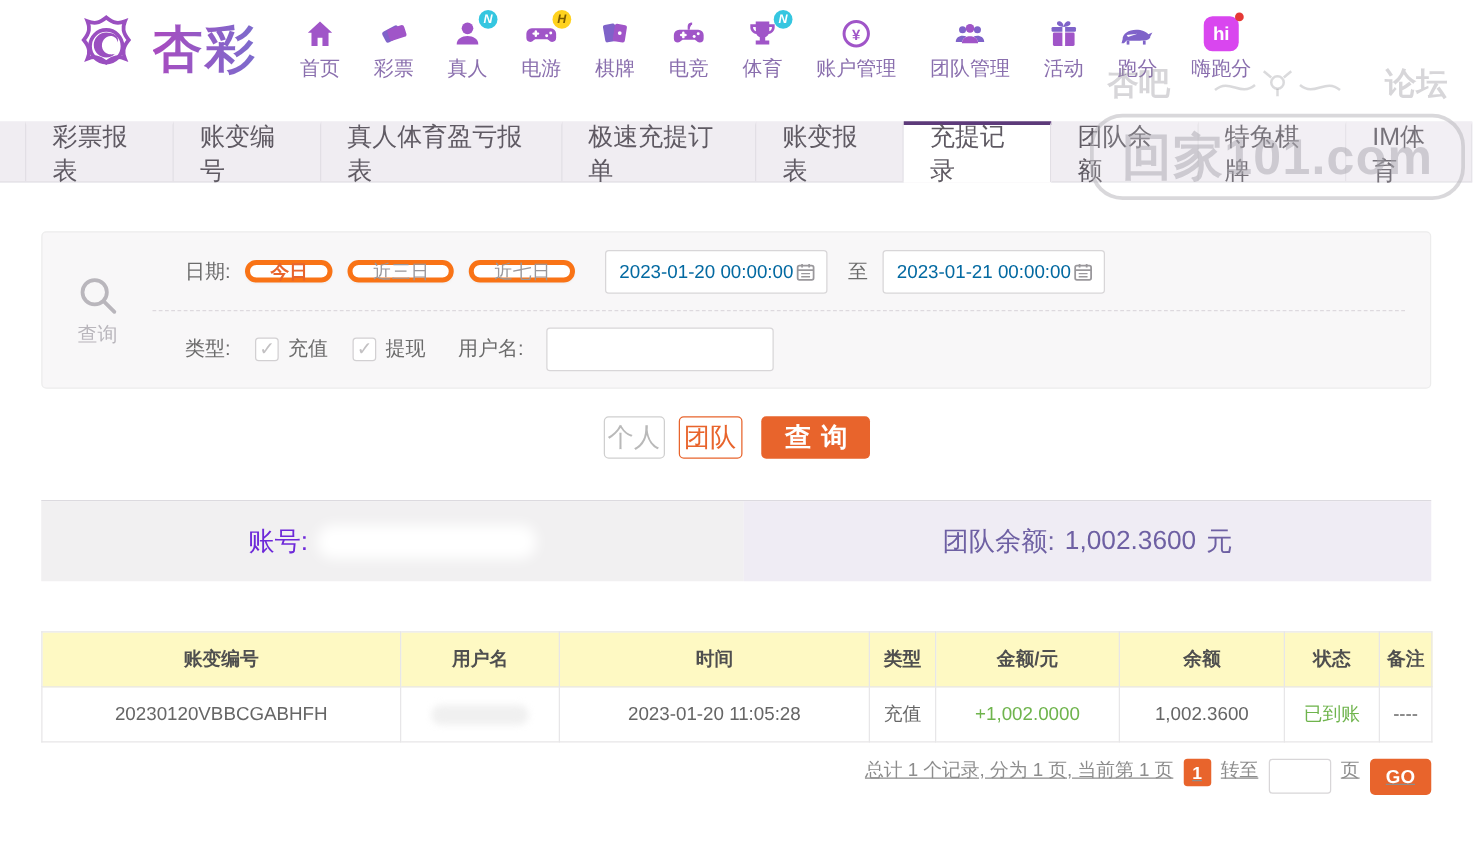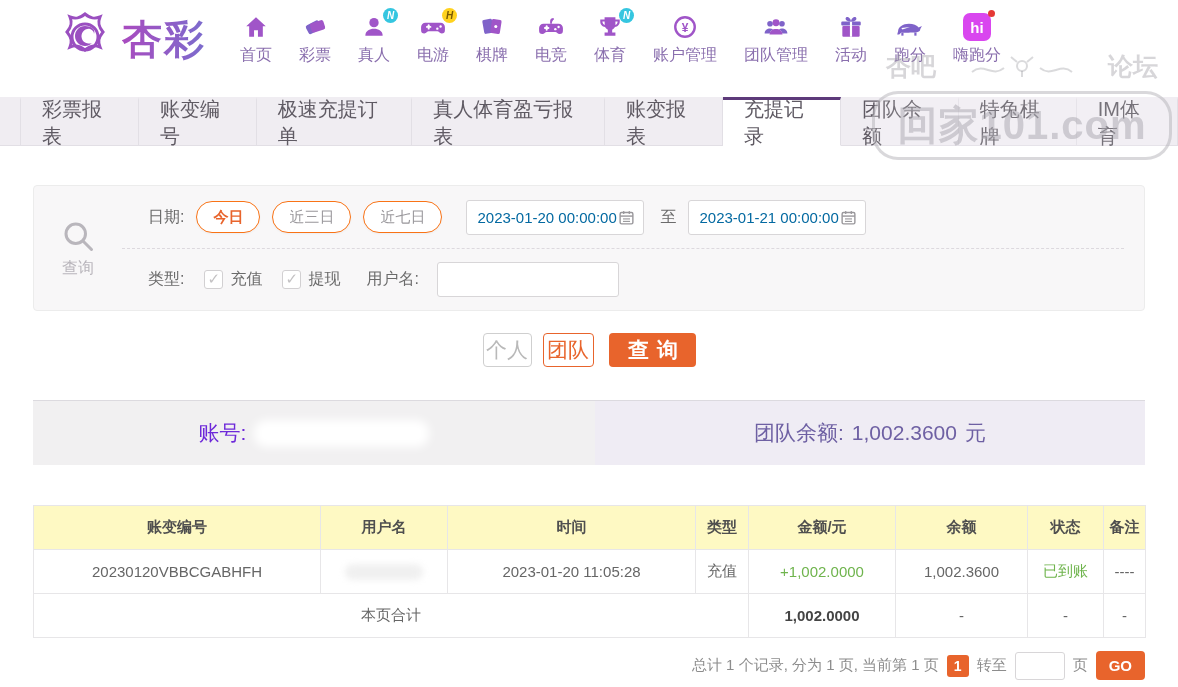--- a/index.html
+++ b/index.html
@@ -43,22 +43,22 @@
 
   
   .filter { margin-top:39px; border:1px solid #ececec; border-radius:4px; background:#f8f7f8;
     display:flex; min-height:125px; }
   .filter-left { width:88px; display:flex; flex-direction:column; align-items:center; justify-content:center;
     gap:4px; color:#b9b6bc; font-size:16px; }
   .filter-rows { flex:1; display:flex; flex-direction:column; padding-right:20px; }
   .frow { height:62px; display:flex; align-items:center; gap:12px; padding-left:26px; }
   .frow + .frow { border-top:1px dashed #ddd9de; }
   .flabel { color:#6b6b6b; font-size:16px; }
-  .pill { min-width:62px; height:32px; padding:0 16px; border-radius:16px; background:#fff;
-    border:1px solid #f97316; box-shadow:0 1px 2px rgba(0,0,0,.04); font-size:15px; color:#9a989c;
+  .pill { min-width:62px; height:18px; padding:0 16px; border-radius:16px; background:#fff;
+    border:4px solid #f97316; box-shadow:0 1px 2px rgba(0,0,0,.04); font-size:15px; color:#9a989c;
     display:flex; align-items:center; justify-content:center; cursor:pointer; }
   .pill.active { color:#e8642c; font-weight:bold; }
   .datebox { width:178px; height:35px; background:#fff; border:1px solid #d8d6d8; border-radius:3px;
     display:flex; align-items:center; justify-content:space-between; padding:0 8px 0 10px;
     font-size:15px; color:#0369a1; cursor:text; margin-left:12px; }
   .to-label { color:#6b6b6b; font-size:16px; margin-left:4px; }
   .checkwrap { display:flex; align-items:center; gap:7px; margin-left:8px; cursor:pointer; }
   .checkbox { width:19px; height:19px; border:1px solid #d2d0d2; border-radius:3px; background:#fff;
     position:relative; }
   .checkbox.checked::after { content:"✓"; position:absolute; left:2px; top:-1px; color:#c3c1c3; font-size:15px; }
@@ -85,22 +85,22 @@
   
   table { margin-top:40px; width:1112px; border-collapse:collapse; table-layout:fixed; }
   th, td { border:1px solid #e7e6e8; text-align:center; font-size:15px; height:44px; }
   th { background:#fef9c3; color:#4f4f4f; font-weight:bold; }
   td { color:#666; background:#fff; }
   .green { color:#6fb44d; }
   .bold { font-weight:bold; color:#444; }
   .cell-redact { margin:0 auto; width:78px; height:16px; background:#f0f0f0; border-radius:8px; filter:blur(3px); }
 
   
-  .pager { margin-top:13px; display:flex; justify-content:flex-end; align-items:center; gap:8px;
-    font-size:15px; color:#8d8d8d; }
+  .pager { margin-top:13px; display:flex; justify-content:flex-end; align-items:flex-start; gap:8px;
+    font-size:15px; color:#8d8d8d;text-decoration:underline; }
   .page-badge { width:22px; height:22px; background:#e8642c; color:#fff; font-weight:bold; font-size:14px;
     display:flex; align-items:center; justify-content:center; border-radius:3px; cursor:pointer; }
   .goto-input { width:50px; height:28px; border:1px solid #d8d6d8; border-radius:3px; outline:none;
     font-size:14px; text-align:center; }
   .go-btn { background:#e8642c; border:none; color:#fff; font-weight:bold; font-size:15px;
     padding:6px 13px; border-radius:4px; cursor:pointer; }
 
   .ico { fill:#a055c8; }
   .ico2 { fill:#7f63c9; }
 </style>
@@ -259,22 +259,22 @@
       </g>
     </svg>
     <span>论坛</span>
   </div>
   <div class="wm-box">回家101.com</div>
 </div>
 
 <div class="tabbar">
   <div class="tab">彩票报表</div>
   <div class="tab">账变编号</div>
+  <div class="tab">真人体育盈亏报表</div>
   <div class="tab">极速充提订单</div>
-  <div class="tab">真人体育盈亏报表</div>
   <div class="tab">账变报表</div>
   <div class="tab active">充提记录</div>
   <div class="tab">团队余额</div>
   <div class="tab">特兔棋牌</div>
   <div class="tab">IM体育</div>
 </div>
 
 <div class="content">
 
   <div class="filter">
@@ -378,27 +378,20 @@
         <td>
             <span class="cell-redact" style="display:block"></span>
           </td>
         <td>2023-01-20 11:05:28</td>
         <td>充值</td>
         <td class="green">+1,002.0000</td>
         <td>1,002.3600</td>
         <td class="green">已到账</td>
         <td>----</td>
       </tr>
-      <tr>
-        <td colspan="4">本页合计</td>
-        <td class="bold">1,002.0000</td>
-        <td>-</td>
-        <td>-</td>
-        <td>-</td>
-      </tr>
     </tbody>
   </table>
 
   <div class="pager">
     <span>总计 1 个记录, 分为 1 页, 当前第 1 页</span>
     <span class="page-badge">1</span>
     <span>转至</span>
     <input class="goto-input" type="text" value="" style="">
     <span>页</span>
     <button class="go-btn">GO</button>

